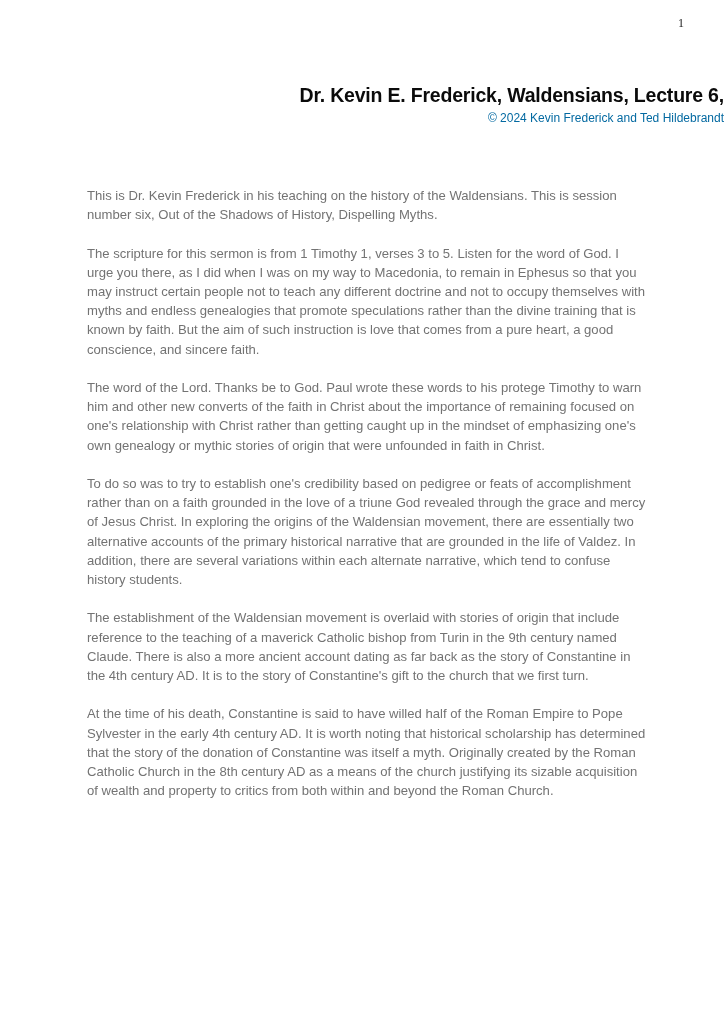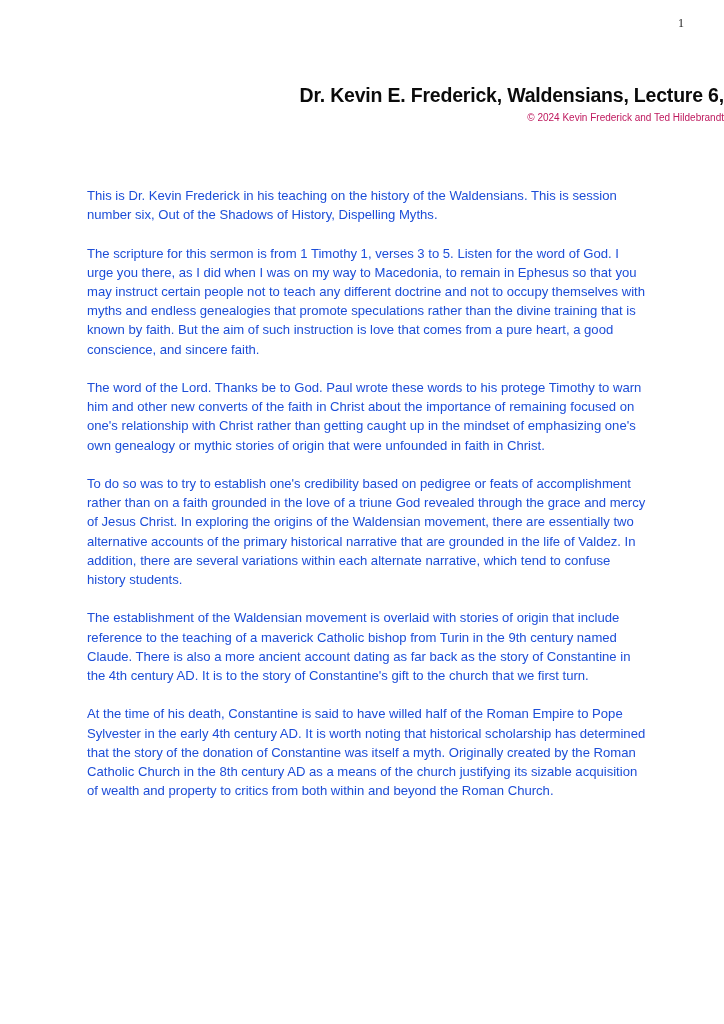--- a/index.html
+++ b/index.html
@@ -34,34 +34,34 @@
       font-family: "Liberation Sans", sans-serif;
       font-weight: bold;
       font-size: 19.5px;
       line-height: 30px;
       margin: 0;
       letter-spacing: -0.2px;
       color: #0b0b0b;
     }
     .copyright {
       font-family: "Liberation Sans", sans-serif;
-      font-size: 10px;
+      font-size: 12px;
       line-height: 16px;
       margin: 0;
-      color: #be185d;
+      color: #0369a1;
     }
     .body-text {
       position: absolute;
       top: 186px;
       left: 87px;
       width: 560px;
       font-family: "Liberation Sans", sans-serif;
       font-size: 13.1px;
       line-height: 19.2px;
-      color: #1d4ed8;
+      color: #737373;
     }
     .body-text p {
       margin: 0 0 19.2px 0;
     }
   </style>
 </head>
 <body>
 
 <div class="page-number">1</div>
 

